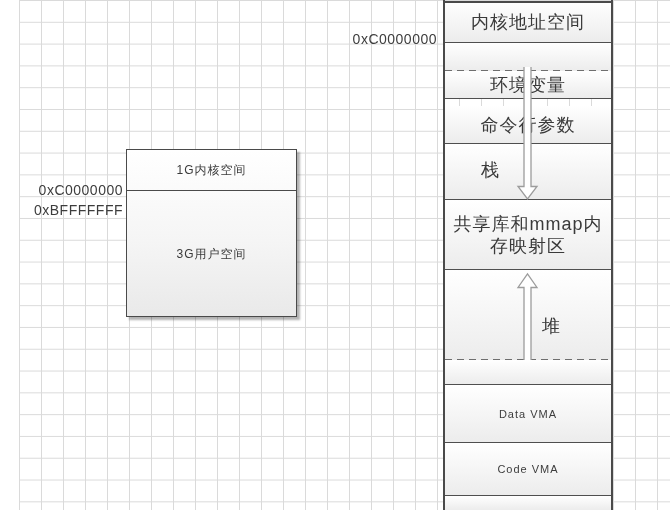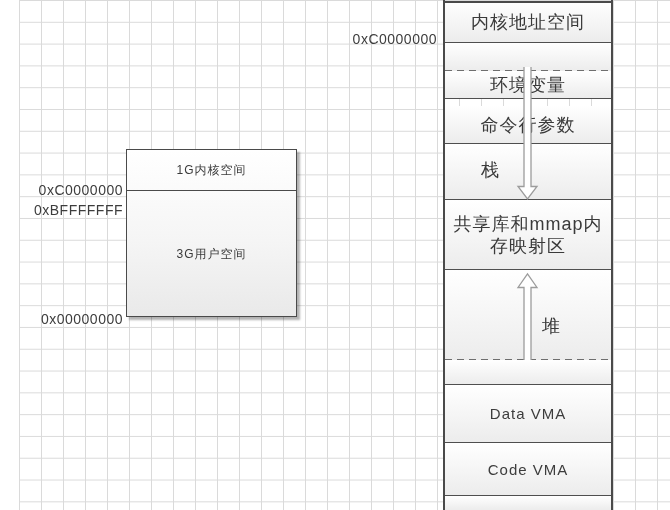--- a/index.html
+++ b/index.html
@@ -54,37 +54,36 @@
     border-bottom:1px solid #4f4f4f;
     display:flex; align-items:center; justify-content:center;
     text-align:center;
   }
   .sec.nobord { border-bottom:none; }
   .sec .wrap2 { width:150px; line-height:22px; }
   .dash-line {
     position:absolute; left:445px; width:166px; height:1px;
     background:repeating-linear-gradient(90deg,#6e6e6e 0,#6e6e6e 7px,transparent 7px,transparent 12px);
   }
-  .latin15 { font-size:15px; letter-spacing:1px; color:#3d3d3d; }
+  .latin15 { font-size:11px; letter-spacing:1px; color:#3d3d3d; }
 
   .stack-label { position:absolute; left:36px; top:50%; transform:translateY(-58%); }
   .heap-label  { position:absolute; left:97px; top:44px; }
 
   svg.arrows { position:absolute; left:0; top:0; width:670px; height:510px; pointer-events:none; }
 </style>
 </head>
 <body>
 
 <div id="canvas">
 
   <div class="grid"></div>
 
   <div class="addr addr-l" style="top:175px;">0xC0000000</div>
   <div class="addr addr-l" style="top:195px;">0xBFFFFFFF</div>
-  <div class="addr addr-l" style="top:304px;">0x00000000</div>
 
   <div class="left-box">
     <div class="kernel">
       <span class="cjk16">1G内核空间</span>
     </div>
     <div class="user">
       <span class="cjk16">3G用户空间</span>
     </div>
   </div>
 

